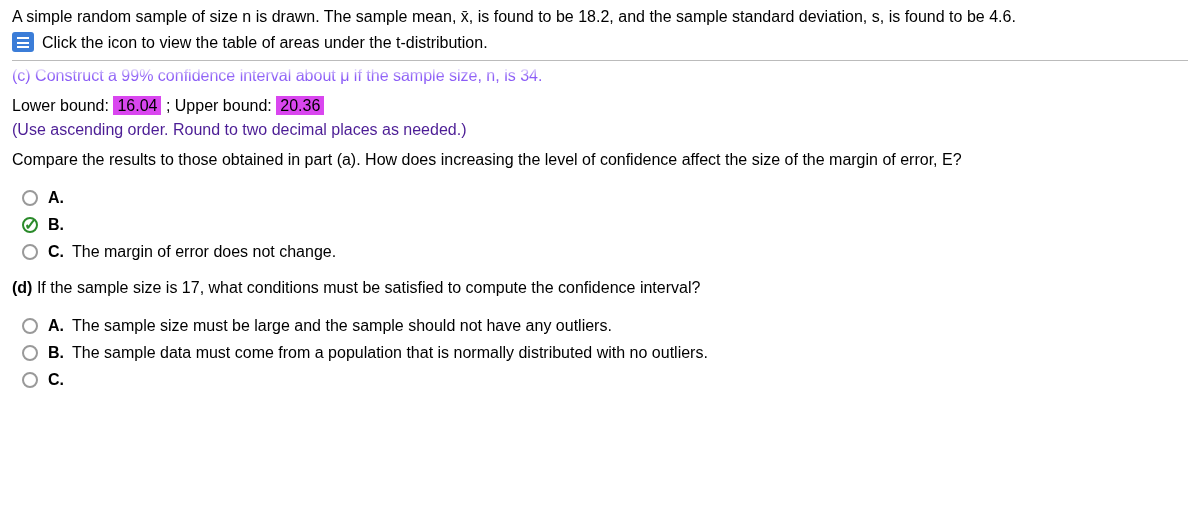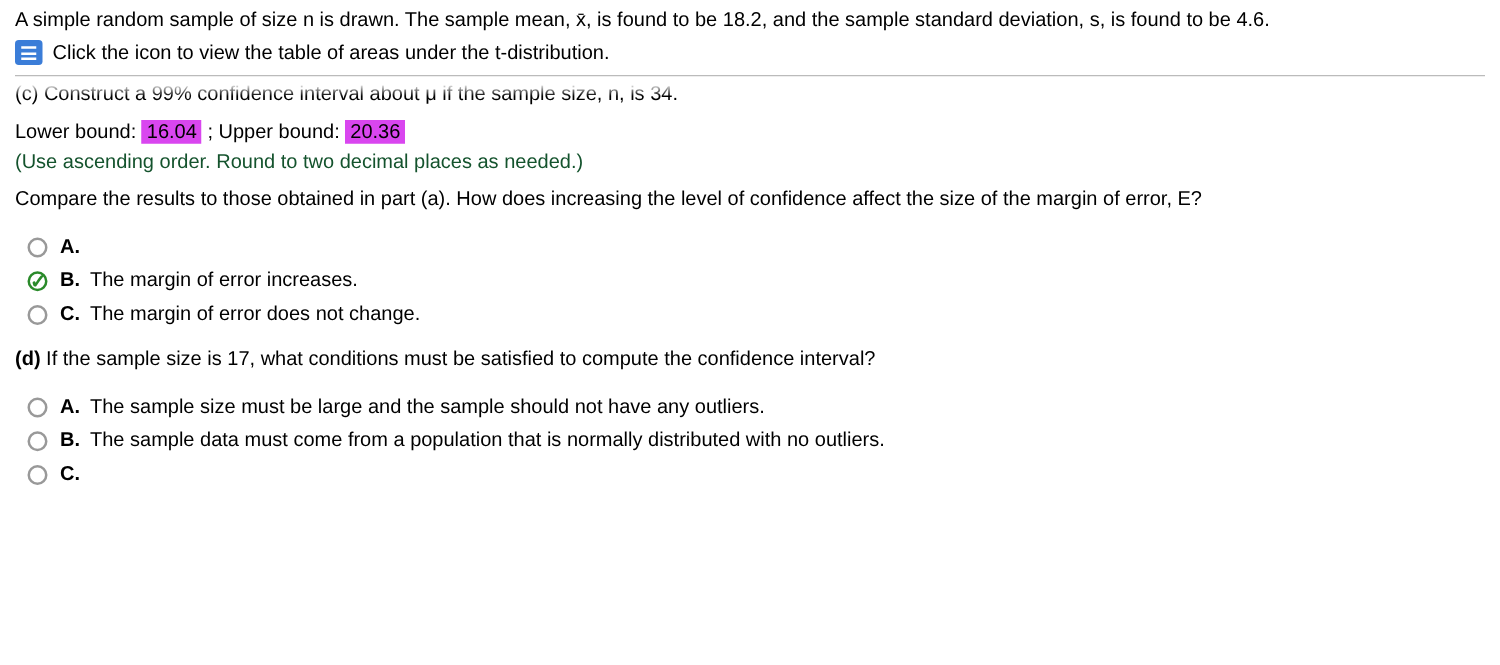--- a/index.html
+++ b/index.html
@@ -50,42 +50,42 @@
       position: absolute;
       top: 10px;
       box-shadow: 0 4px 0 #fff;
     }
     .divider {
       border: none;
       border-top: 1px solid #bbb;
       margin: 6px 0;
     }
     .faded-text {
-      color: #000000;
+      color: #8b5cf6;
       margin: 4px 0 12px 0;
       position: relative;
     }
     .faded-text::before {
       content: '';
       position: absolute;
       left: 0;
       right: 0;
       top: 0;
       height: 10px;
       background: linear-gradient(to bottom, rgba(255,255,255,1), rgba(255,255,255,0));
     }
     .bounds-line {
       margin-bottom: 6px;
     }
     .bound-value {
       background: #d946ef;
       padding: 1px 4px;
     }
     .blue-text {
-      color: #14532d;
+      color: #4c1d95;
       margin-bottom: 12px;
     }
     .question-text {
       margin-bottom: 20px;
     }
     .options {
       margin-left: 10px;
       margin-bottom: 18px;
     }
     .option-row {
@@ -152,21 +152,20 @@
 <div class="question-text">Compare the results to those obtained in part (a). How does increasing the level of confidence affect the size of the margin of error, E?</div>
 
 <div class="options">
   <div class="option-row">
     <div class="radio"></div>
     <span class="option-letter">A.</span>
   </div>
   <div class="option-row">
     <div class="radio checked"></div>
     <span class="option-letter">B.</span>
-    <span>The margin of error increases.</span>
   </div>
   <div class="option-row">
     <div class="radio"></div>
     <span class="option-letter">C.</span>
     <span>The margin of error does not change.</span>
   </div>
 </div>
 
 <div class="part-d">
   <span class="part-label">(d)</span>

